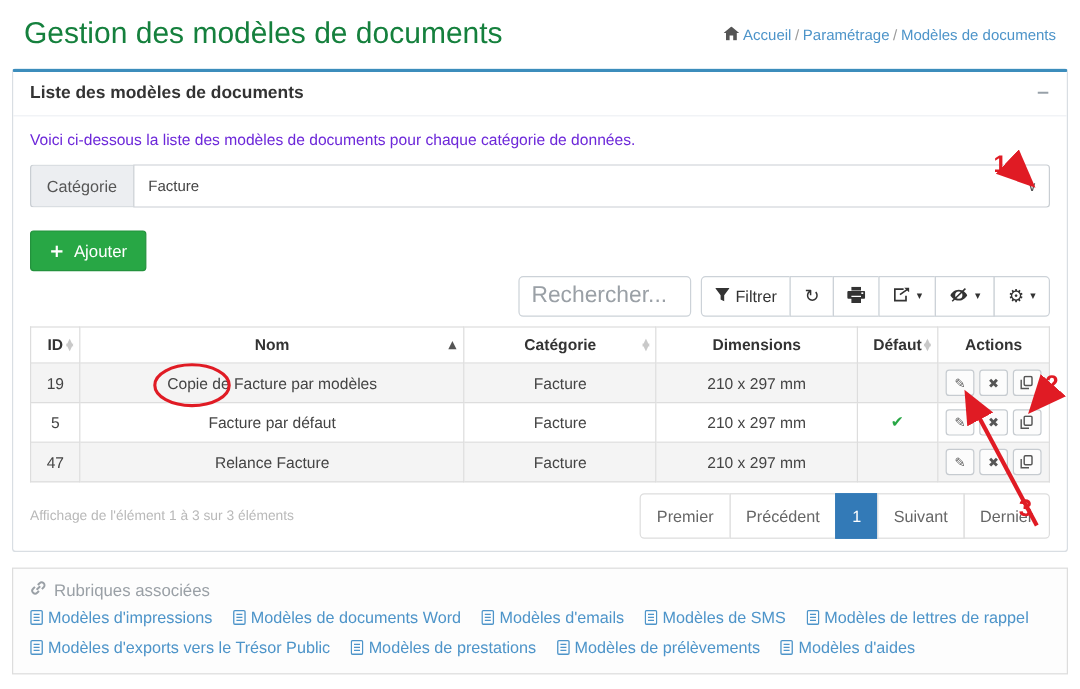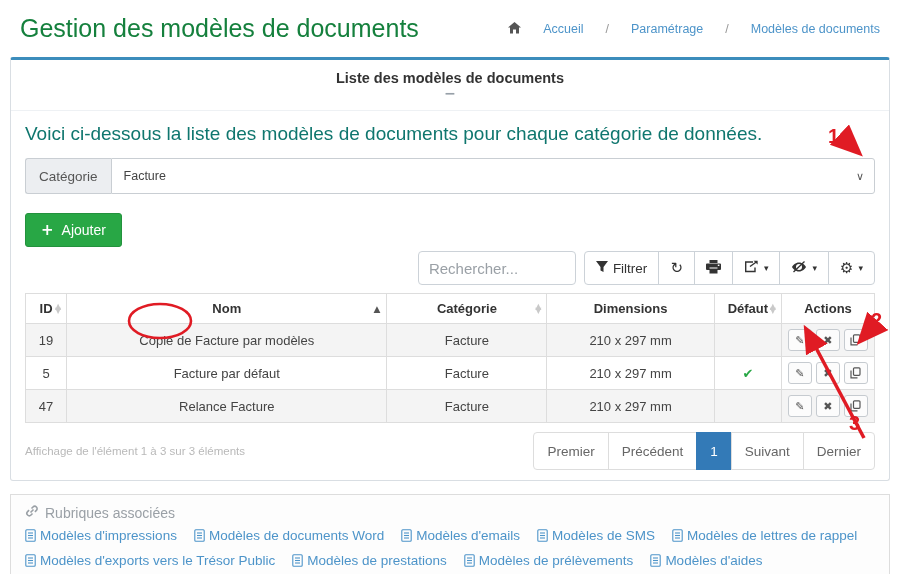--- a/index.html
+++ b/index.html
@@ -12,43 +12,42 @@
     overflow: hidden;
   }
   .glyph { font-family: "DejaVu Sans", sans-serif; }
 
   
   .page-header {
     display: flex; justify-content: space-between; align-items: center;
     padding: 14px 20px 10px 20px;
   }
   .page-title { font-size: 25px; font-weight: 400; color: #15803d; }
-  .breadcrumb { font-size: 12.5px; display: flex; align-items: center; gap: 22px; }
+  .breadcrumb { font-size: 12.5px; display: flex; align-items: center; gap: 3px; }
   .breadcrumb a { color: #4d94c9; text-decoration: none; cursor: pointer; }
   .breadcrumb .sep { color: #999; }
   .home-icon svg { vertical-align: -1px; }
 
   
   .panel {
     margin: 4px 10px 0 10px;
     background: #fff;
     border: 1px solid #d9dee3;
     border-top: 3px solid #3c8dbc;
     border-radius: 3px;
   }
   .panel-heading {
     display: flex; justify-content: space-between; align-items: center;
     padding: 10px 14px;
     border-bottom: 1px solid #eef1f4;
-    flex-direction: column;
   }
   .panel-title { font-size: 14.5px; font-weight: bold; color: #333; }
   .collapse-btn { color: #97a0a8; font-size: 14px; font-weight: bold; cursor: pointer; line-height: 1; }
   .panel-body { padding: 12px 14px 10px 14px; }
-  .intro { font-size: 19px; color: #0f766e; margin-bottom: 13px; }
+  .intro { font-size: 13px; color: #6d28d9; margin-bottom: 13px; }
 
   
   .input-group { display: flex; height: 36px; margin-bottom: 19px; }
   .input-group-label {
     background: #eceef1; border: 1px solid #c9ced3; border-right: none;
     border-radius: 3px 0 0 3px; padding: 0 13px; font-size: 13.5px; color: #555;
     display: flex; align-items: center;
   }
   .fake-select {
     flex: 1; border: 1px solid #c9ced3; border-radius: 0 3px 3px 0; background: #fff;
@@ -62,22 +61,22 @@
     display: inline-flex; align-items: center; gap: 8px;
     background: #28a745; color: #fff; border: 1px solid #23923d; border-radius: 3px;
     font-size: 14px; padding: 0 15px; height: 34px; cursor: pointer;
     margin-bottom: 4px;
   }
   .btn-add .plus { font-weight: bold; font-size: 15px; }
 
   
   .toolbar { display: flex; justify-content: flex-end; align-items: center; gap: 8px; margin-bottom: 8px; }
   .search-input {
-    width: 158px; height: 34px; border: 1px solid #ccd2d8; border-radius: 4px;
-    padding: 0 10px; font-size: 15px; color: #0f172a; outline: none;
+    width: 144px; height: 34px; border: 1px solid #ccd2d8; border-radius: 4px;
+    padding: 0 10px; font-size: 19px; color: #0f172a; outline: none;
     font-family: "Liberation Sans", sans-serif;
   }
   .search-input::placeholder { color: #9aa0a6; }
   .btn-group { display: inline-flex; }
   .btn-tool {
     height: 34px; background: #fff; border: 1px solid #ccd2d8; margin-left: -1px;
     display: inline-flex; align-items: center; gap: 5px; padding: 0 11px;
     font-size: 13.5px; color: #333; cursor: pointer;
   }
   .btn-tool:first-child { border-radius: 4px 0 0 4px; margin-left: 0; }

